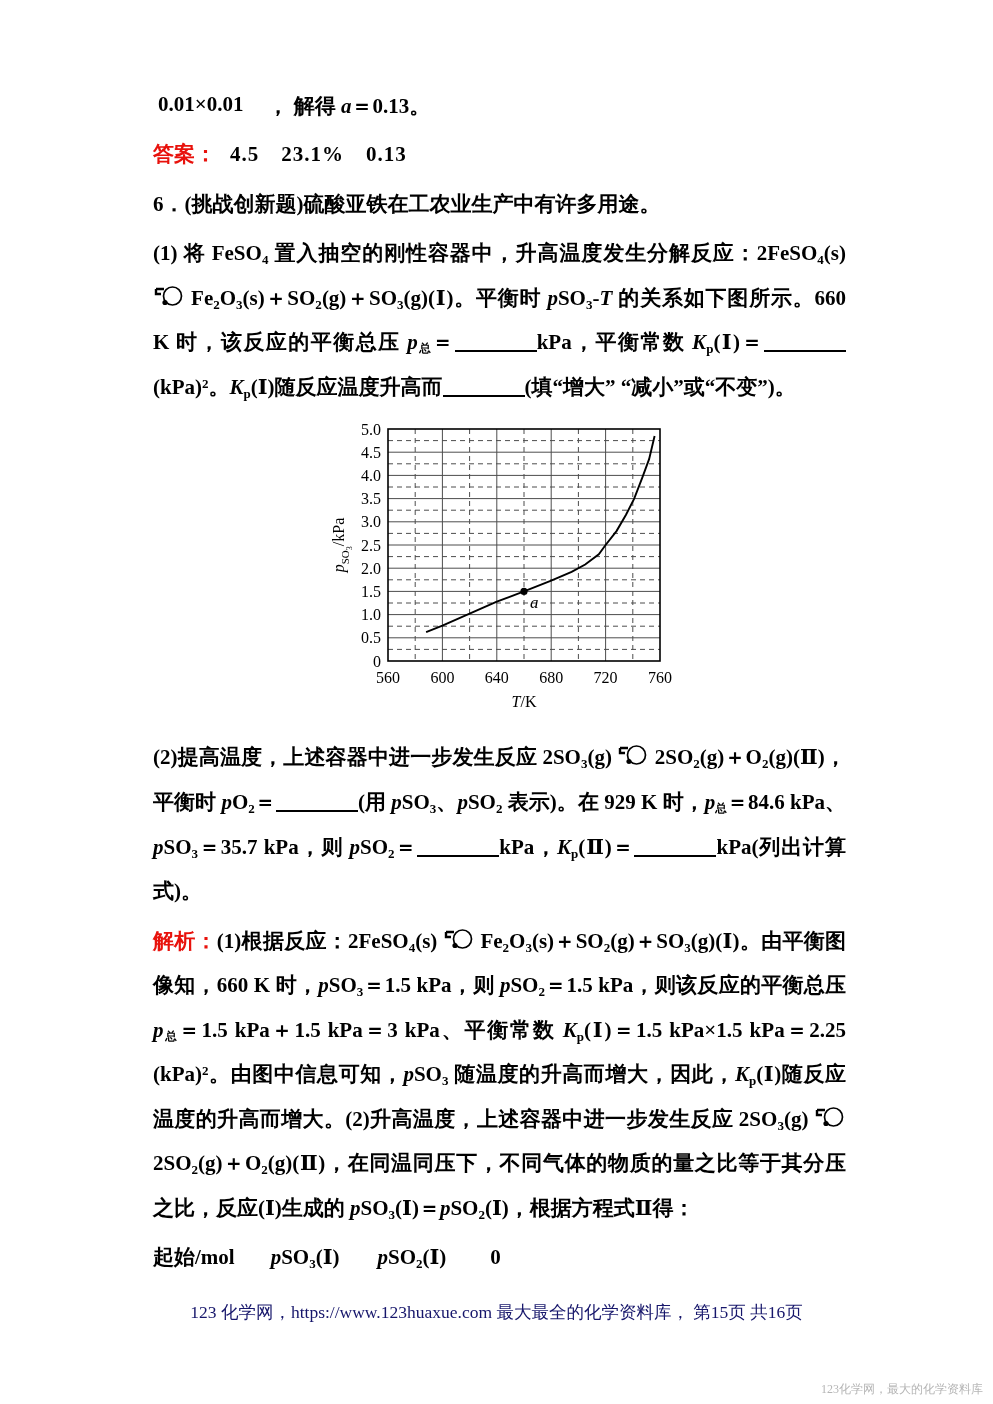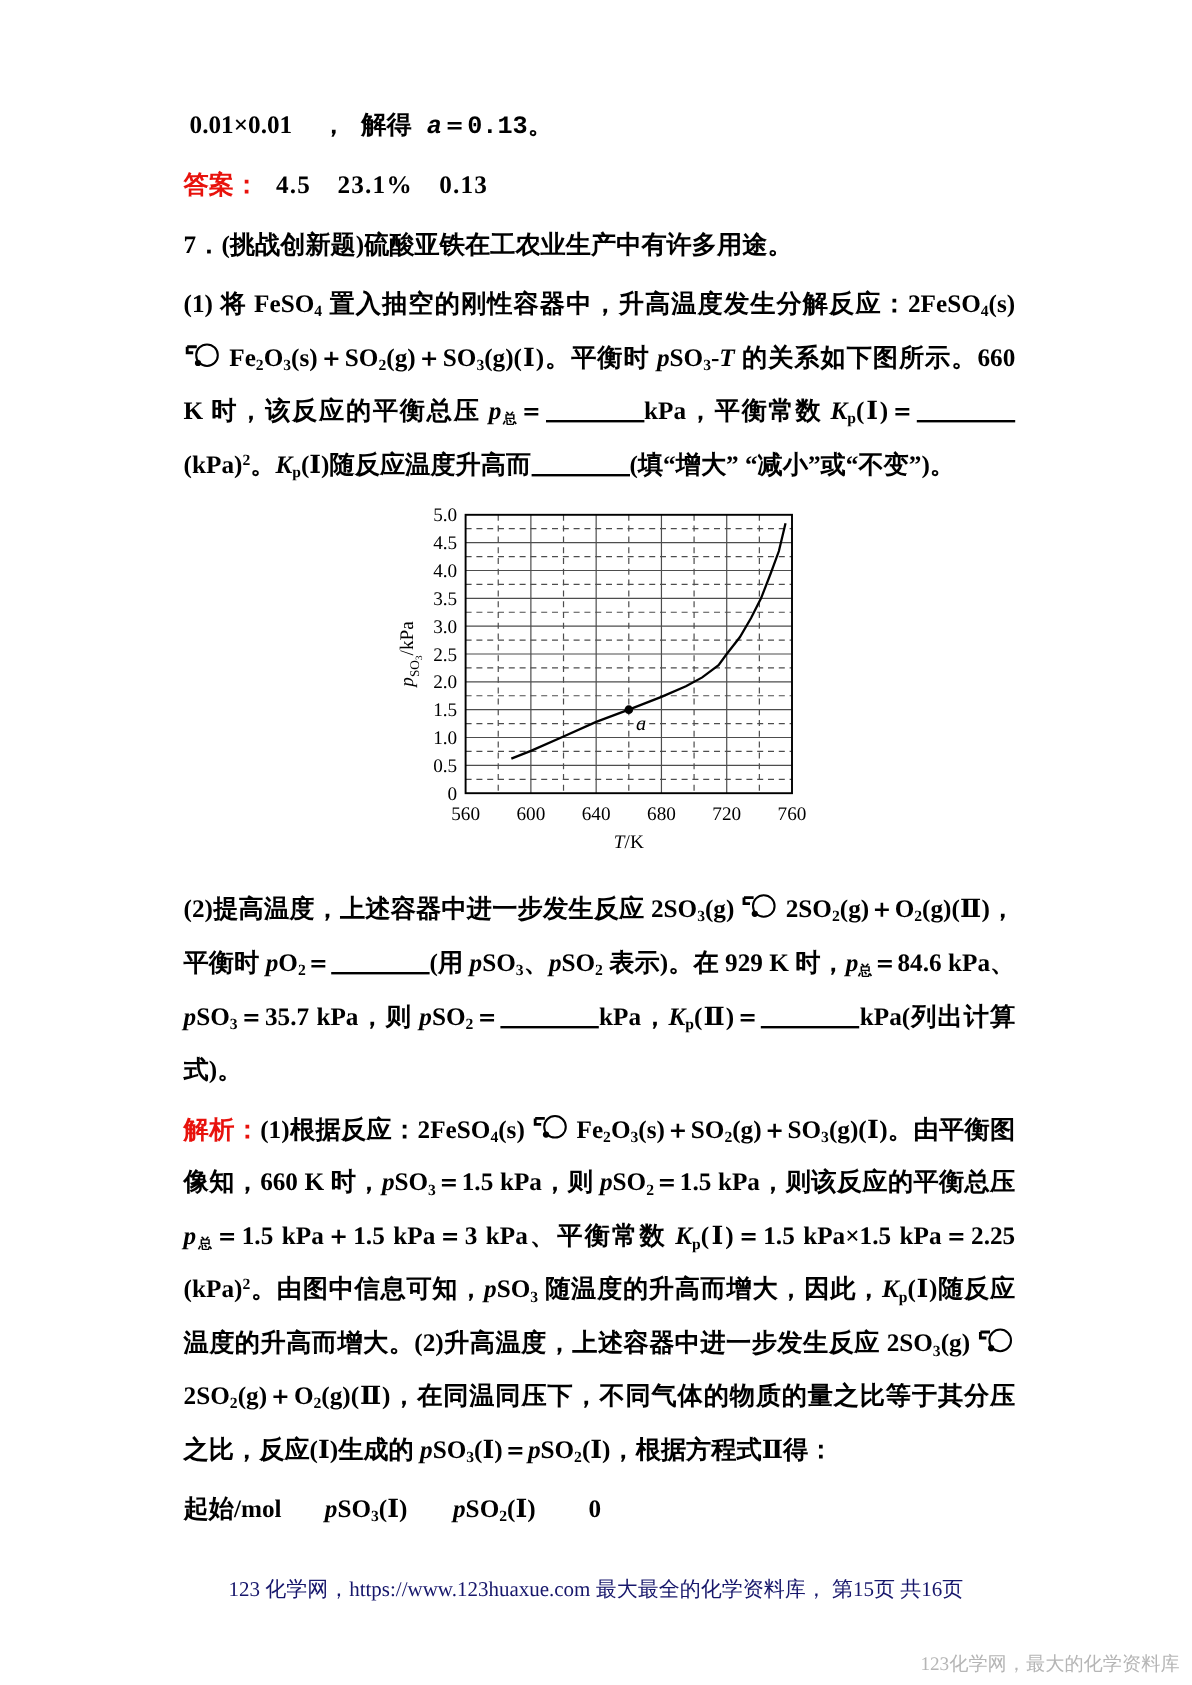--- a/index.html
+++ b/index.html
@@ -18,64 +18,64 @@
   sup { font-size:0.62em; vertical-align:0.5em; line-height:0; }
   .red { color:#e8120c; }
   .blank { display:inline-block; height:1em; border-bottom:2px solid #000; transform:translateY(3px); }
   .gap { display:inline-block; }
   .eqsym { display:inline-block; vertical-align:-3px; line-height:0; }
   
   .frac-line { display:flex; align-items:center; margin:4px 0 10px 0; line-height:1.4; }
   .frac { display:inline-flex; flex-direction:column; text-align:center; }
   .frac .num { padding:0 10px 3px 10px; }
   .frac .den { border-top:2.5px solid #9a9a9a; padding:4px 8px 0 8px; }
-  .frac-tail { margin-left:14px;font-family:Liberation Mono, monospace; }
+  .frac-tail { margin-left:14px; }
   
   .answer-row { line-height:2.1; }
   .answer-val { margin-left:14px; letter-spacing:1px; }
   
   .chart-wrap { display:flex; justify-content:center; margin:8px 0 6px 0; }
   svg text { font-family:"Liberation Serif","DejaVu Serif",serif; font-weight:normal; }
   .grid { stroke:#4d4d4d; stroke-width:1; }
   .grid-dash { stroke:#4d4d4d; stroke-width:1; stroke-dasharray:5 4; }
   .axisbox { fill:none; stroke:#000; stroke-width:1.6; }
   .curve { fill:none; stroke:#000; stroke-width:1.9; }
   
   .equation { line-height:2.1; padding-left:118px; }
   .molrow { line-height:2.1; }
   
   .footer {
-    position:absolute; left:0; right:0; bottom:68px; text-align:center;
+    position:absolute; left:0; right:0; bottom:80px; text-align:center;
     font-size:17.5px; font-weight:normal; color:#16166b;
     font-family:"Liberation Serif","DejaVu Serif",serif;
   }
   .footer a { color:#16166b; text-decoration:none; }
   .watermark {
-    position:absolute; right:10px; bottom:6px; font-size:16px;
+    position:absolute; right:10px; bottom:6px; font-size:12px;
     font-weight:normal; color:#b5b5b5;
   }
 </style>
 </head>
 <body>
 
 <div class="page">
   <div class="content">
 
     <div class="frac-line">
       <span class="frac">
         <span class="num">0.01×0.01</span>
       </span>
       <span class="frac-tail">， 解得 <i>a</i>＝0.13。</span>
     </div>
 
     <p class="line answer-row">
       <span class="red">答案：</span><span class="answer-val">4.5　23.1%　0.13</span>
     </p>
 
-    <p class="line">7．(挑战创新题)硫酸亚铁在工农业生产中有许多用途。</p>
+    <p class="line">6．(挑战创新题)硫酸亚铁在工农业生产中有许多用途。</p>
 
     <p class="line">(1) 将 FeSO<sub>4</sub> 置入抽空的刚性容器中，升高温度发生分解反应：2FeSO<sub>4</sub>(s) <span class="eqsym"><svg width="32" height="24" viewBox="0 0 32 24">
             <path d="M3 5 h8 M3 5 v5 h5" fill="none" stroke="#000" stroke-width="2.4"></path>
             <circle cx="19.5" cy="12" r="9" fill="none" stroke="#000" stroke-width="1.7"></circle>
             <circle cx="12" cy="18.5" r="2.6" fill="#000"></circle>
           </svg></span> Fe<sub>2</sub>O<sub>3</sub>(s)＋SO<sub>2</sub>(g)＋SO<sub>3</sub>(g)(Ⅰ)。平衡时 <i>p</i>SO<sub>3</sub>-<i>T</i> 的关系如下图所示。660 K 时，该反应的平衡总压 <i>p</i><sub class="cjk">总</sub>＝<span class="blank" style="width: 82px;"></span>kPa，平衡常数 <i>K</i><sub>p</sub>(Ⅰ)＝<span class="blank" style="width: 82px;"></span>(kPa)<sup>2</sup>。<i>K</i><sub>p</sub>(Ⅰ)随反应温度升高而<span class="blank" style="width: 82px;"></span>(填“增大” “减小”或“不变”)。</p>
 
     <div class="chart-wrap">
       <div id="chart-host"><svg width="344" height="306" viewBox="0 0 344 306">
             <line class="grid-dash" x1="60" x2="332" y1="232.4" y2="232.4"></line>

